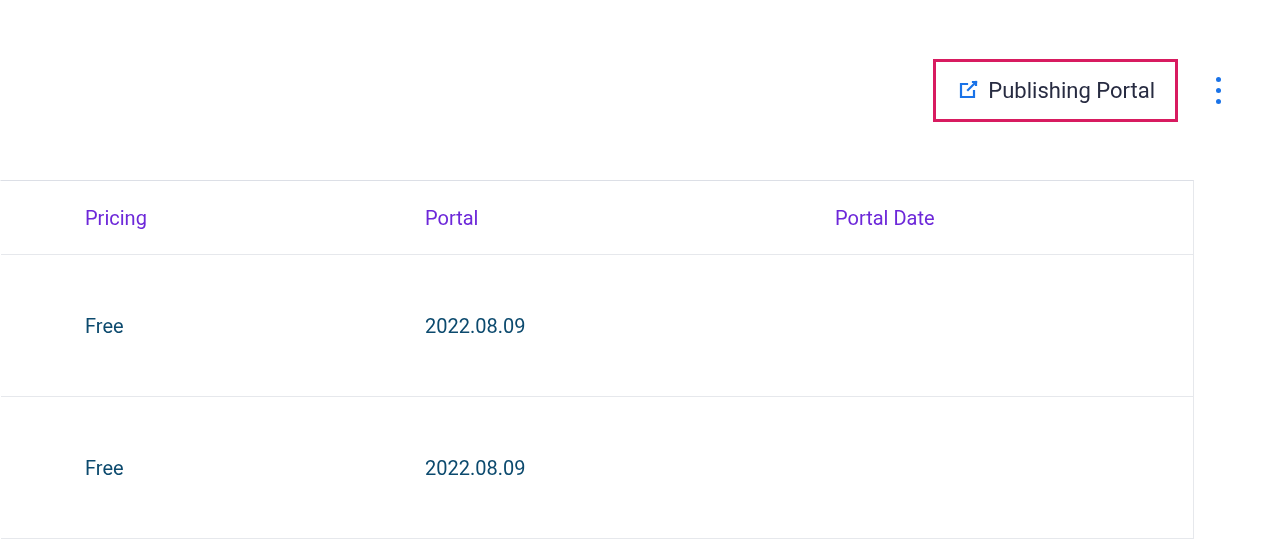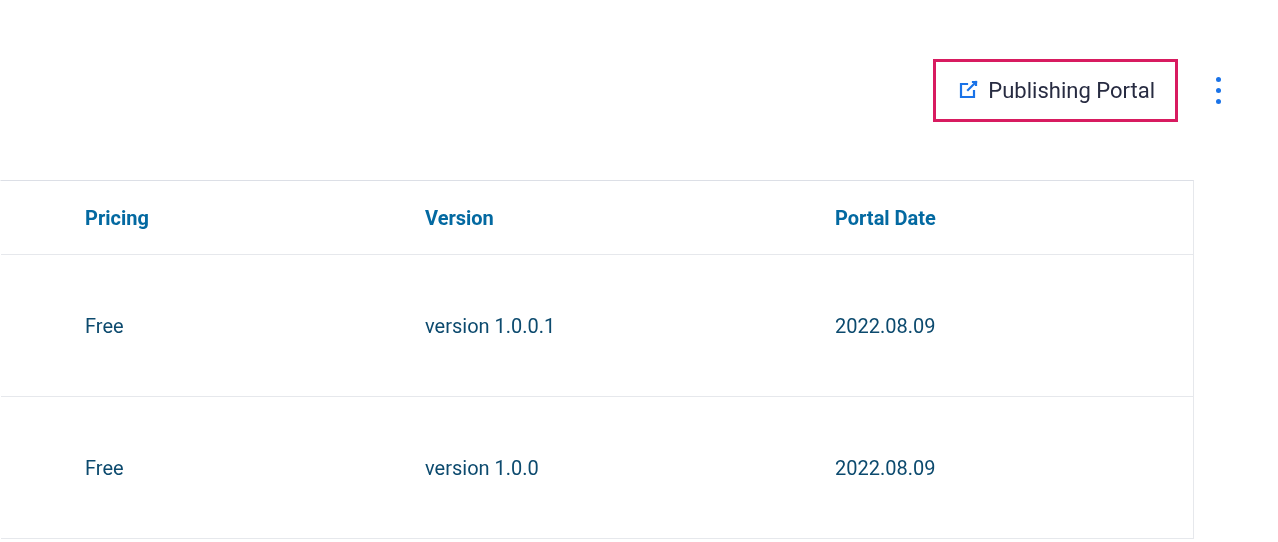--- a/index.html
+++ b/index.html
@@ -71,23 +71,23 @@
       display: grid;
       grid-template-columns: 340px 410px 1fr;
       align-items: center;
       padding-left: 84px;
     }
     .thead {
       height: 74px;
       border-bottom: 1px solid #e6e8ec;
     }
     .th {
-      font-weight: 700;
+      font-weight: 400;
       font-size: 20px;
-      color: #0369a1;
+      color: #6d28d9;
     }
     .trow {
       height: 142px;
       border-bottom: 1px solid #e6e8ec;
       font-size: 20px;
       color: #0c4a6e;
     }
   </style>
 </head>
 <body>
@@ -108,28 +108,26 @@
       <span class="dot"></span>
       <span class="dot"></span>
       <span class="dot"></span>
     </span>
   </button>
 </div>
 
 <div class="table">
   <div class="thead">
     <div class="th">Pricing</div>
-    <div class="th">Version</div>
+    <div class="th">Portal</div>
     <div class="th">Portal Date</div>
   </div>
 
   <div class="trow">
     <div>Free</div>
-    <div>version 1.0.0.1</div>
     <div>2022.08.09</div>
   </div>
 
   <div class="trow">
     <div>Free</div>
-    <div>version 1.0.0</div>
     <div>2022.08.09</div>
   </div>
 </div>
 
 </body></html>

